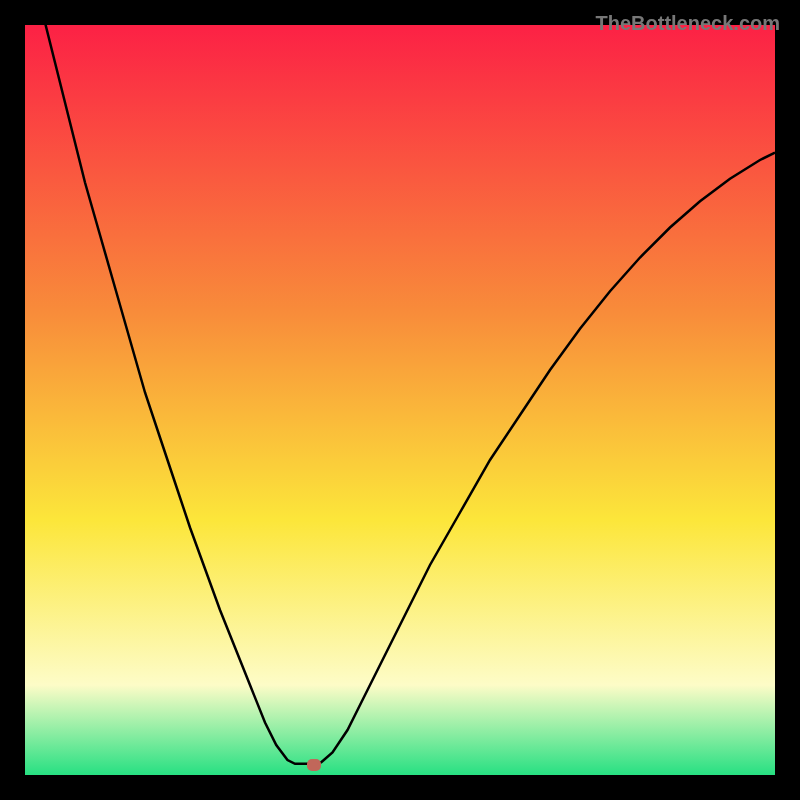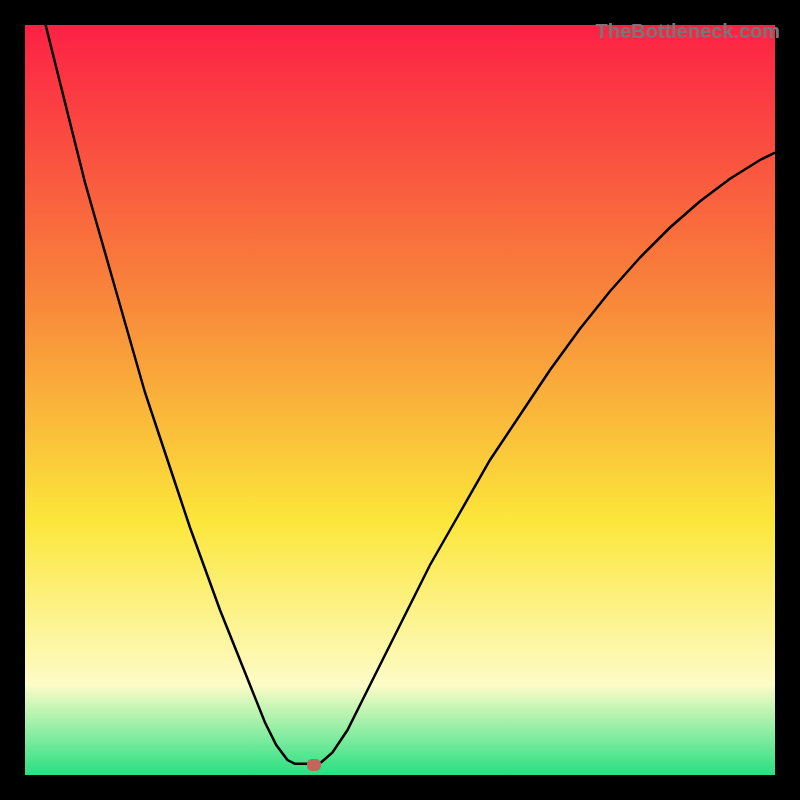--- a/index.html
+++ b/index.html
@@ -6,21 +6,21 @@
     margin: 0;
     padding: 0;
     width: 800px;
     height: 800px;
     background: #000;
     position: relative;
     font-family: Arial, sans-serif;
   }
   .watermark {
     position: absolute;
-    top: 20px;
+    top: 12px;
     right: 20px;
     color: #777;
     font-size: 20px;
     font-weight: bold;
     z-index: 10;
     margin-left: 8px;
   }
   .plot-frame {
     position: absolute;
     top: 25px;

